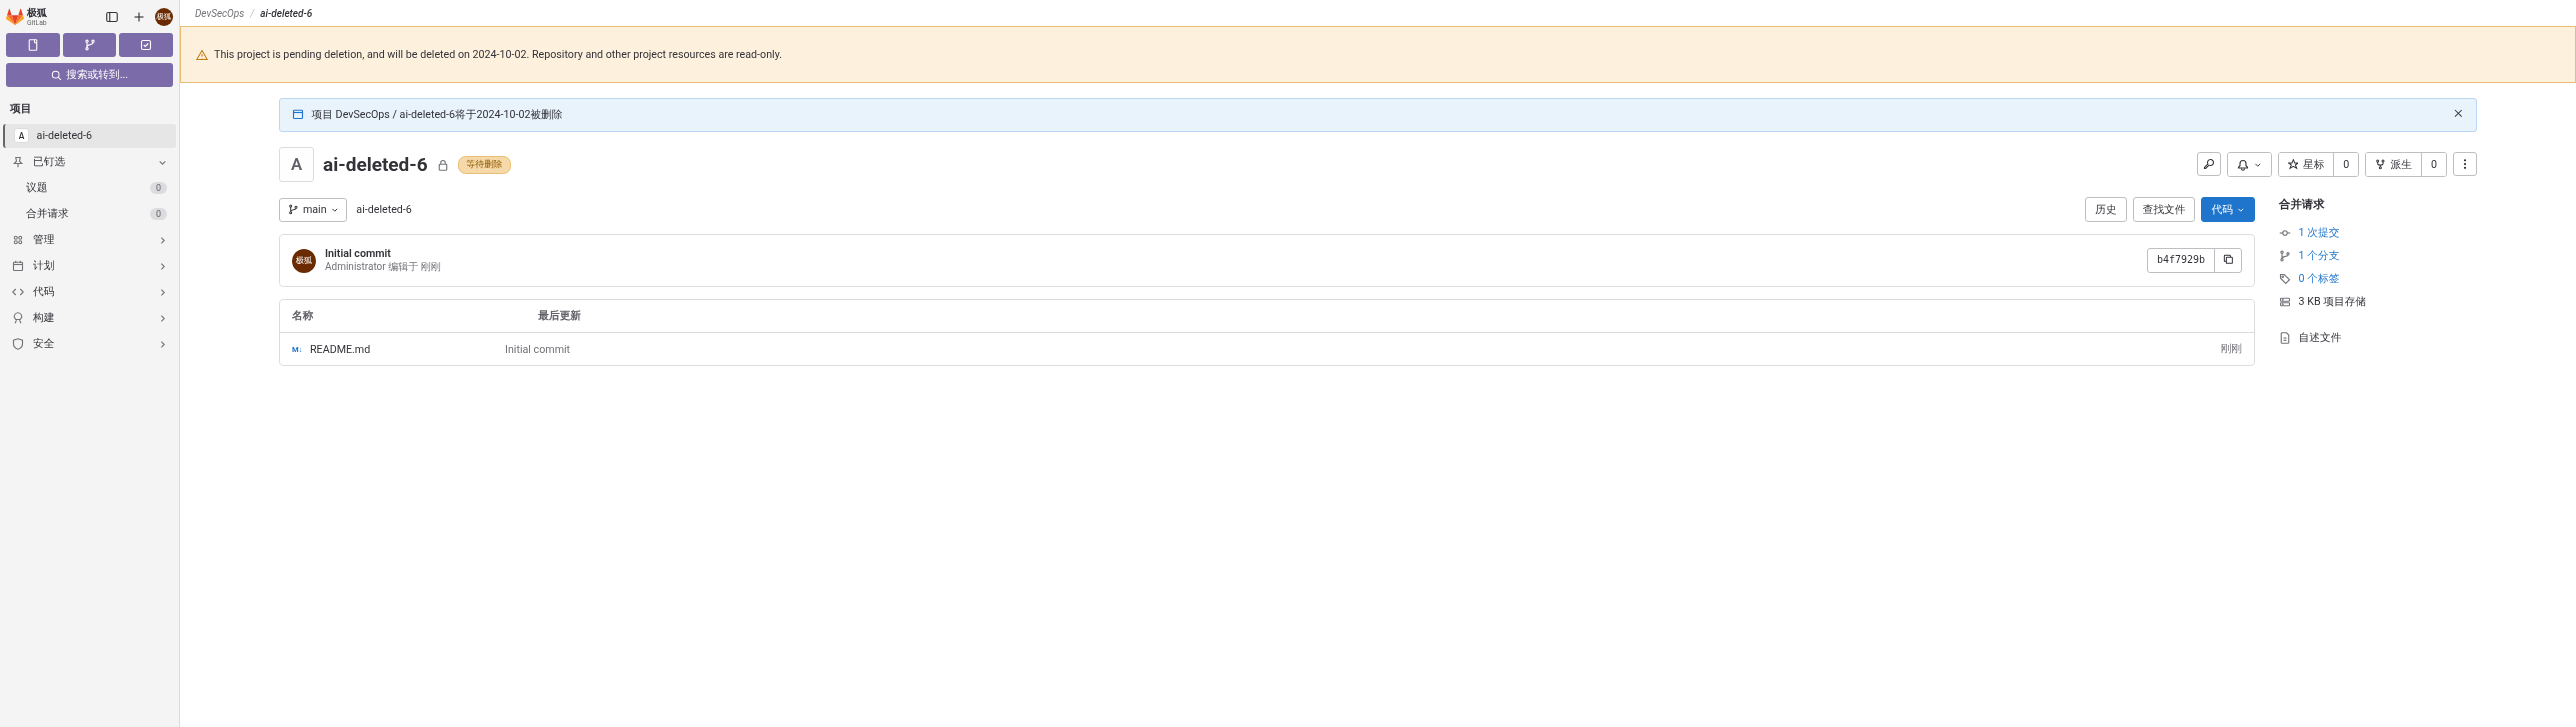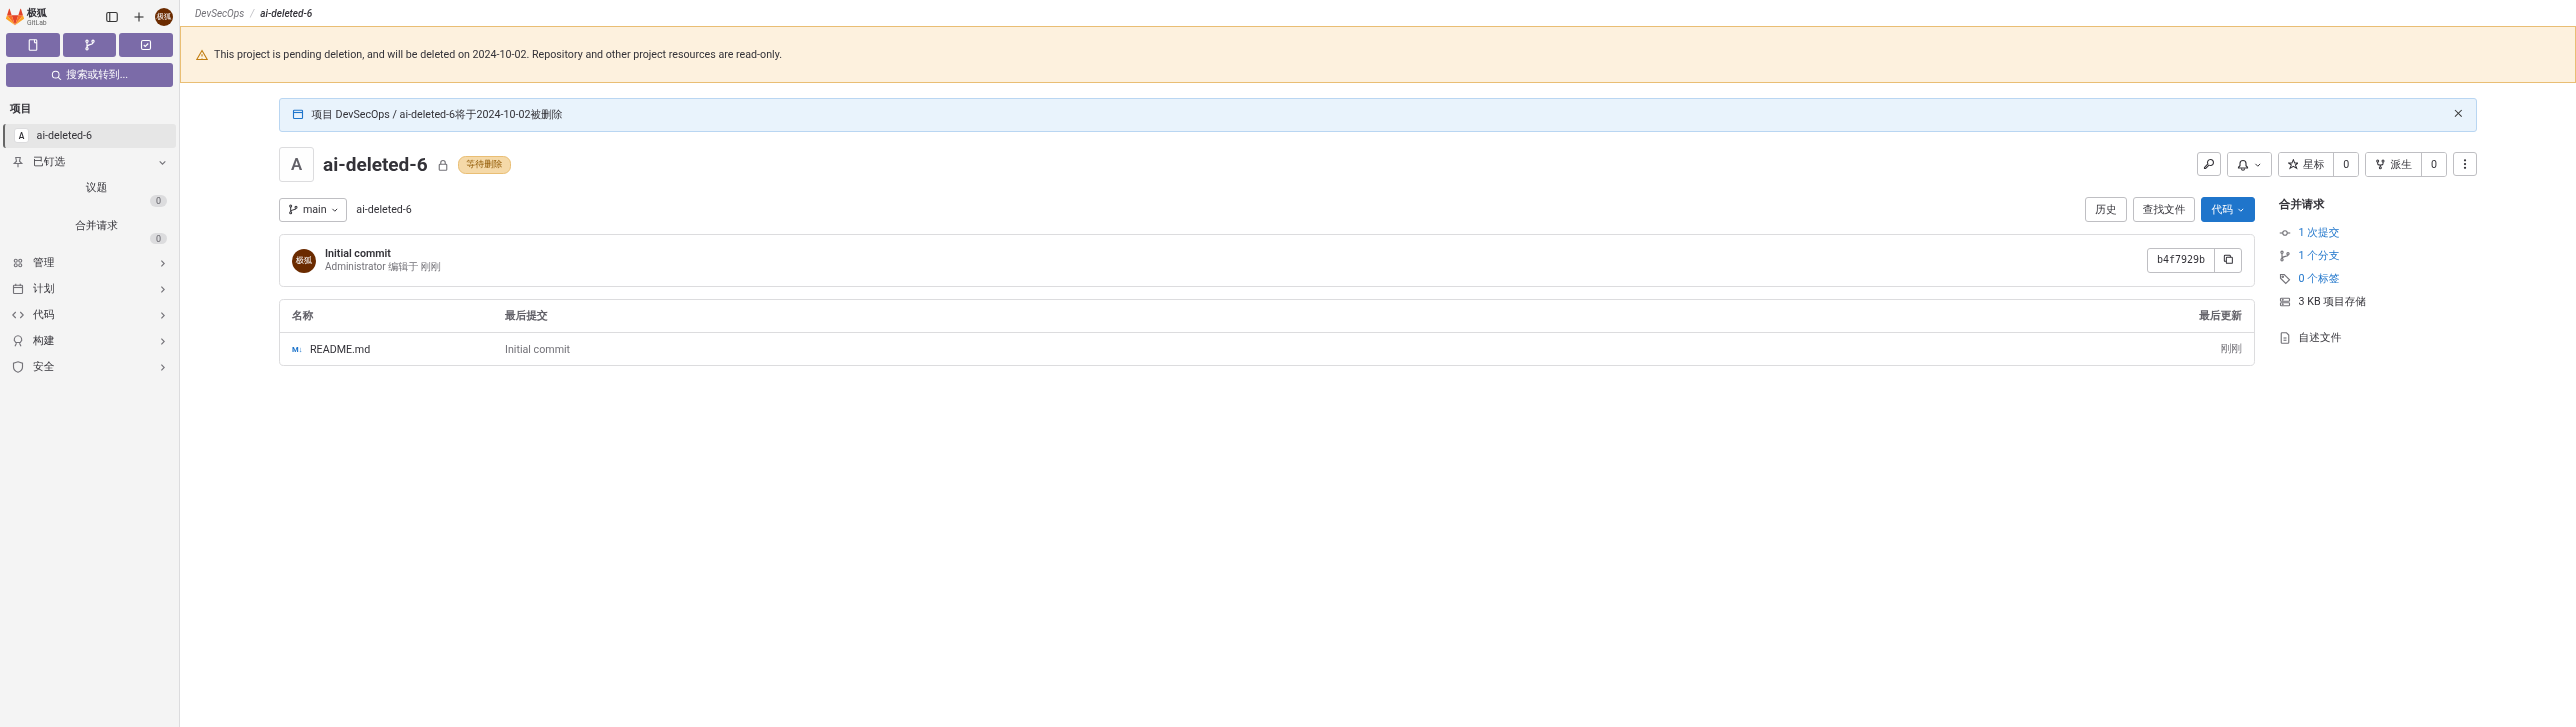--- a/index.html
+++ b/index.html
@@ -19,21 +19,21 @@
     .search-box { height: 24px; background: #7b6ba8; border-radius: 3px; display: flex; align-items: center; justify-content: center; gap: 4.6px; color: #fff; cursor: pointer; font-size: 10.7px; }
     
     .sidebar-section-title { padding: 9px 10px 6px; font-size: 10.7px; font-weight: 600; }
     
     .project-item { display: flex; align-items: center; gap: 7.6px; padding: 4.6px 9px; margin: 1.5px 3px; border-radius: 3px; background: #e6e6e6; border-left: 2.3px solid #666; cursor: pointer; }
     .project-avatar { width: 15px; height: 15px; background: #fff; border: 0.8px solid #dcdcde; border-radius: 3px; display: flex; align-items: center; justify-content: center; font-size: 8.4px; font-weight: 600; }
     
     .nav-item { display: flex; align-items: center; gap: 9px; padding: 6px 12px; cursor: pointer; position: relative; }
     .nav-item .chevron { margin-left: auto; color: #737278; }
     .nav-icon { width: 12px; height: 12px; color: #737278; flex-shrink: 0; }
-    .nav-subitem { padding: 6px 12px 6px 26px; cursor: pointer; display: flex; align-items: center; flex-direction: column; }
+    .nav-subitem { padding: 6px 12px 6px 26px; cursor: pointer; display: flex; align-items: center; }
     .nav-subitem .badge { margin-left: auto; background: #dcdcde; border-radius: 7.6px; padding: 0.8px 6px; font-size: 9px; color: #626168; }
     
     .main { flex: 1; overflow: auto; }
     .breadcrumb { padding: 7.6px 15px; display: flex; align-items: center; gap: 6px; font-size: 10px; font-style: italic; }
     .breadcrumb a { color: #737278; text-decoration: none; }
     .breadcrumb .current { color: #333238; font-weight: 500; }
     .breadcrumb .sep { color: #bfbfc3; }
     
     .warning-banner { background: #fdf1de; border: 0.8px solid #e9be74; padding: 21px 15px; font-size: 10.7px; color: #333238; display: flex; align-items: center; gap: 6px; }
     .warning-icon { color: #c17d10; }
@@ -361,21 +361,20 @@
             <div class="copy-btn"><svg width="10.7" height="10.7" viewBox="0 0 16 16" fill="none" stroke="currentColor" stroke-width="1.5">
                   <rect x="5" y="5" width="9" height="9" rx="1"></rect>
                   <path d="M11 5V3a1 1 0 00-1-1H3a1 1 0 00-1 1v7a1 1 0 001 1h2"></path>
                 </svg></div>
           </div>
         </div>
 
         <div class="file-table">
           <div class="thead">
             <div class="col-name">名称</div>
-            <div class="col-commit">最后提交</div>
             <div class="col-update">最后更新</div>
           </div>
           <div class="trow">
             <div class="col-name">
                 <span class="file-icon">M↓</span>
                 <span>README.md</span>
               </div>
             <div class="col-commit">Initial commit</div>
             <div class="col-update">刚刚</div>
           </div>

